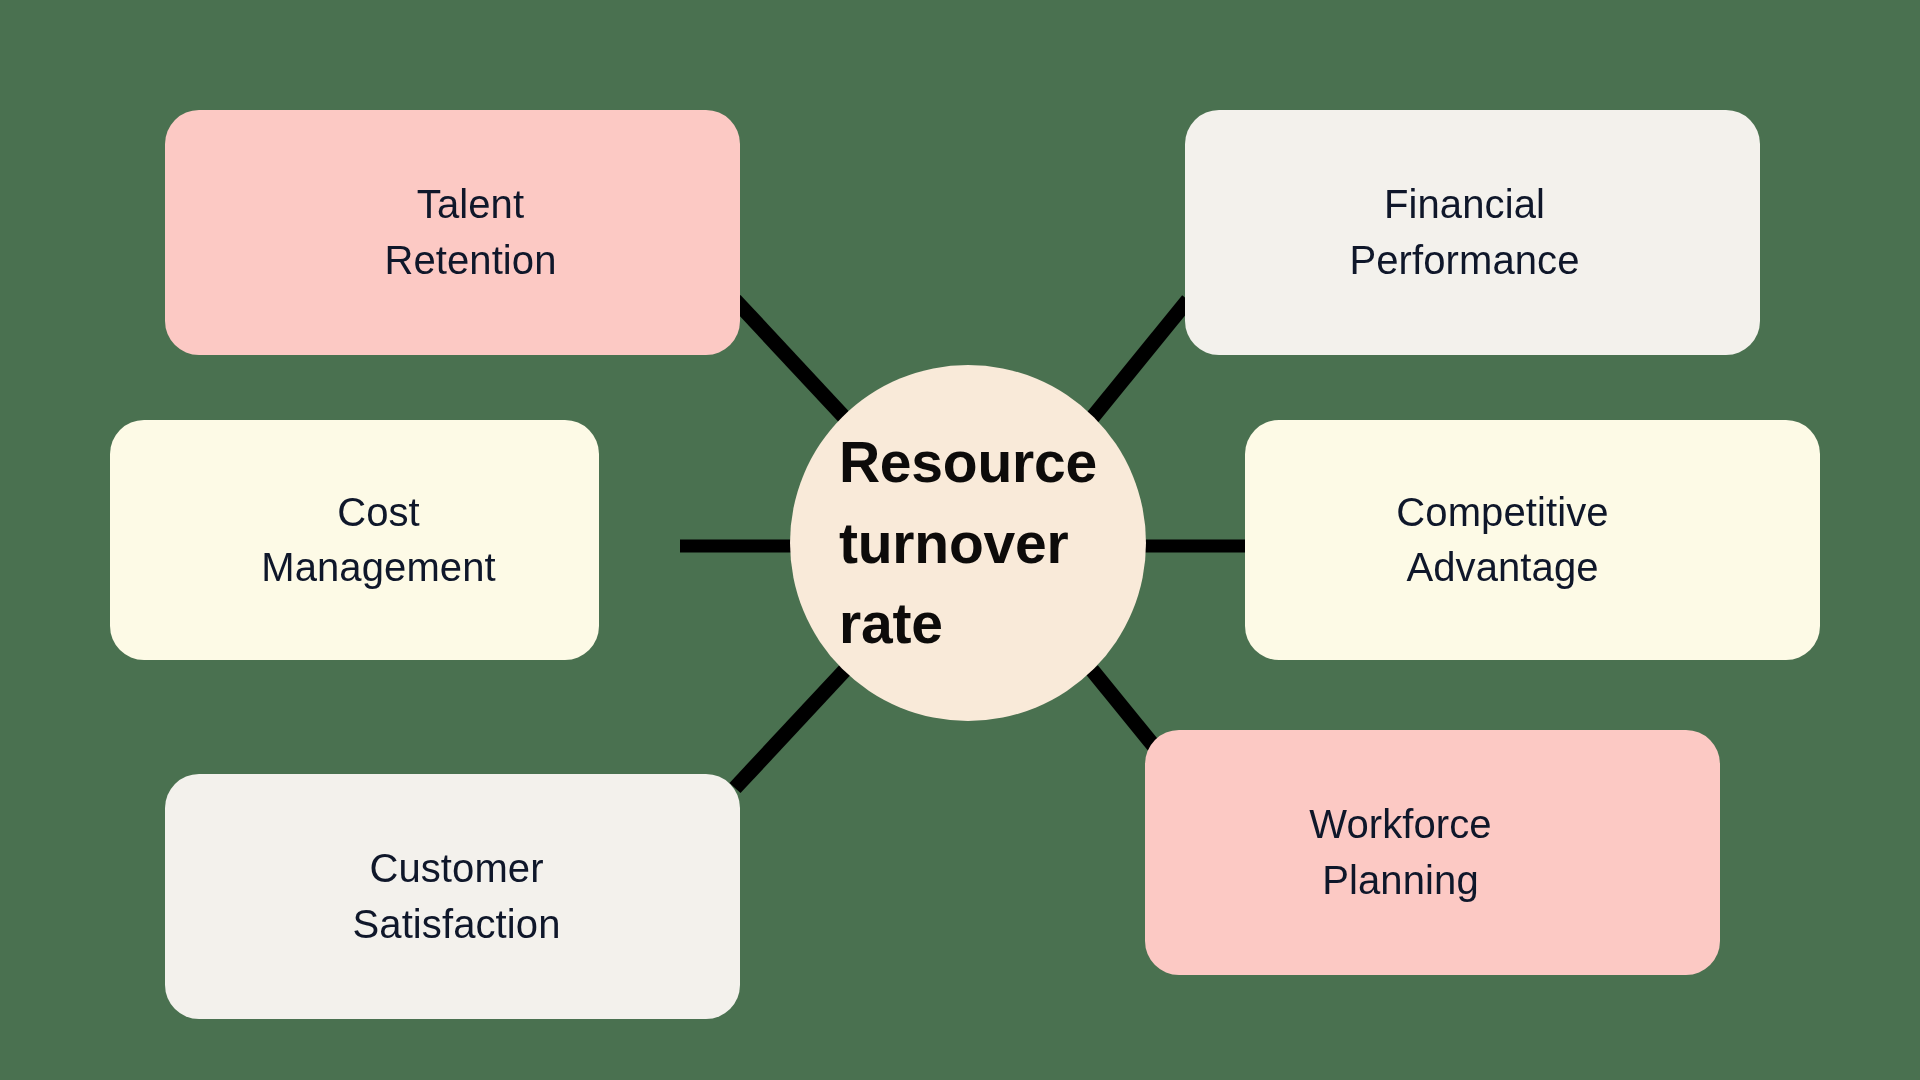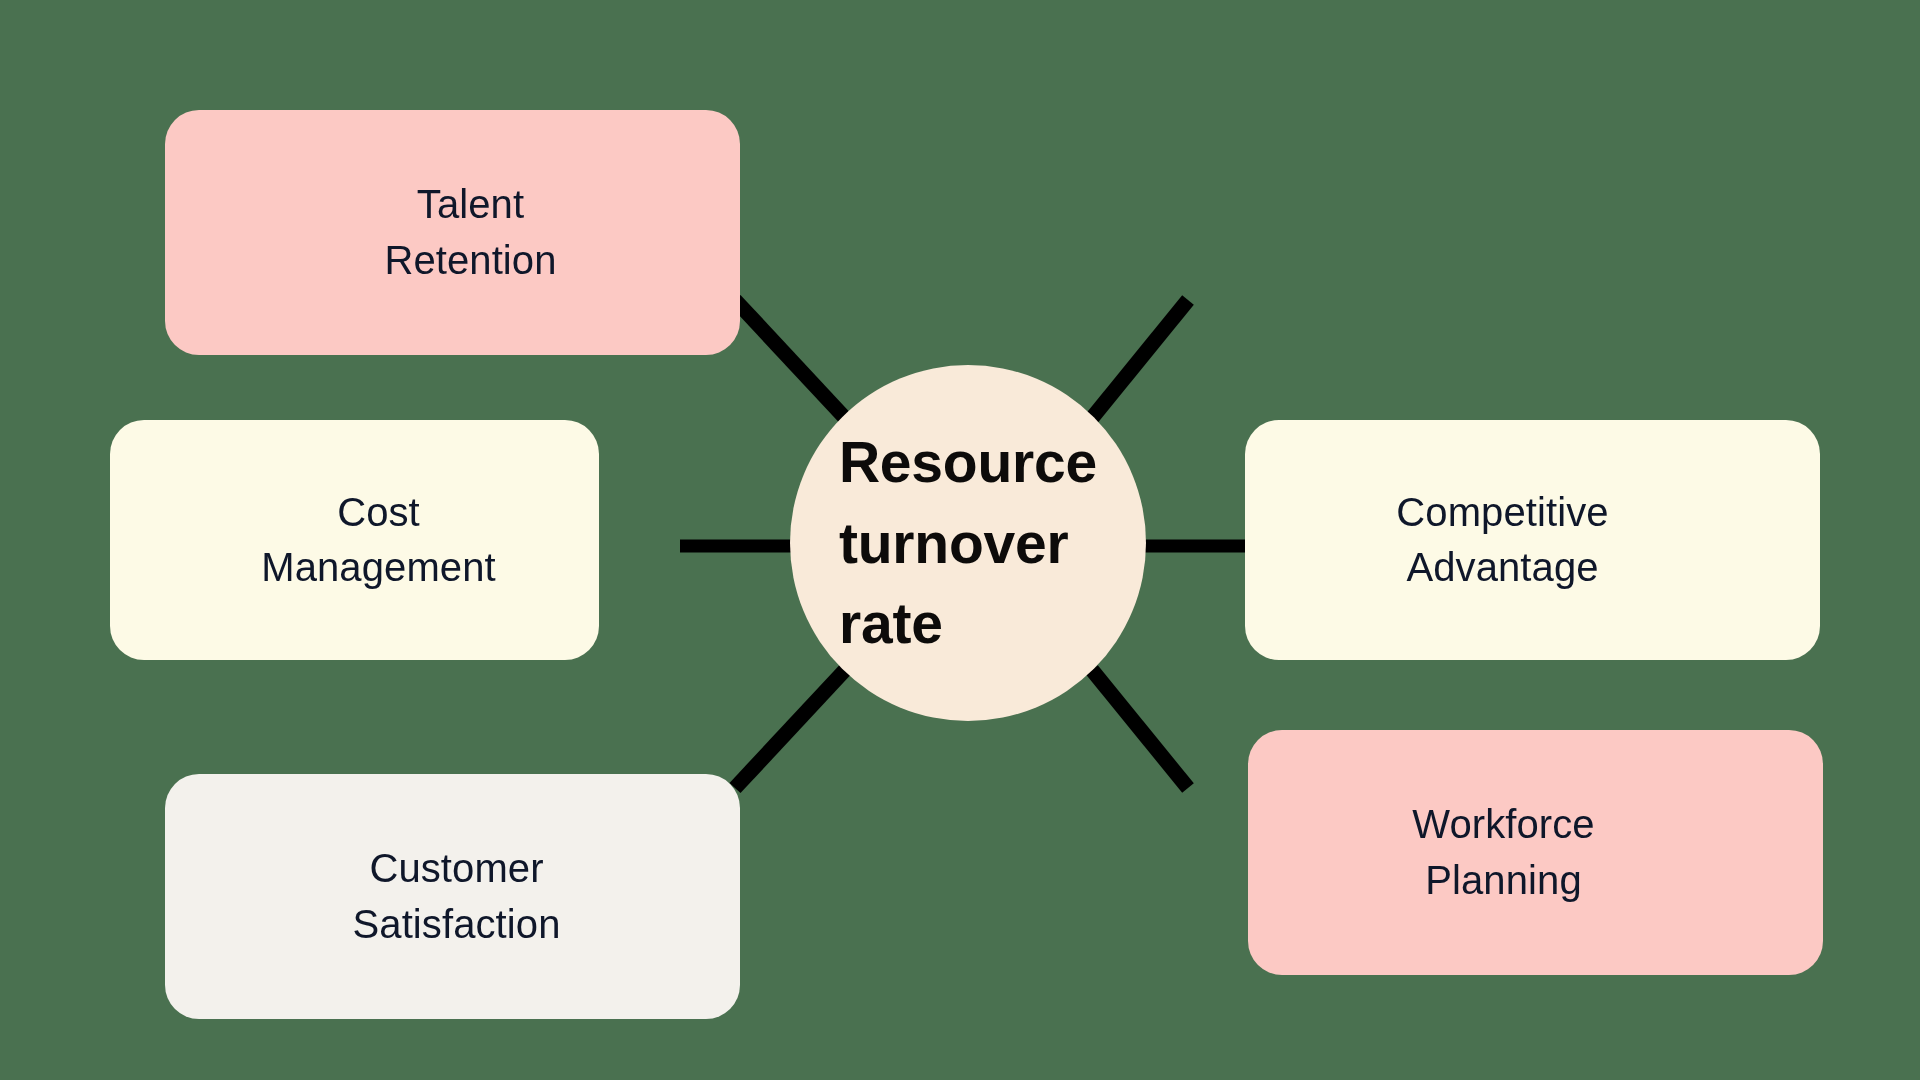--- a/index.html
+++ b/index.html
@@ -77,21 +77,21 @@
   #node-financial-performance .node-label { transform: translateX(-8px); }
 
   #node-competitive-advantage {
     left: 1245px; top: 420px;  width: 575px;  height: 240px;
     background: #fdfae6;
     padding-left: 12px;
   }
   #node-competitive-advantage .node-label { transform: translateX(-36px); }
 
   #node-workforce-planning {
-    left: 1248px; top: 730px;  width: 575px;  height: 245px;
+    left: 1145px; top: 730px;  width: 575px;  height: 245px;
     background: #fcc9c4;
   }
   #node-workforce-planning .node-label { transform: translateX(-32px); }
 
   
   #center-hub {
     position: absolute;
     left: 790px;
     top: 365px;
     width: 356px;
@@ -134,20 +134,24 @@
   <div class="node-box" id="node-cost-management" style="background: rgb(253, 250, 230);">
     <span class="node-label">Cost
 Management</span>
   </div>
 
   <div class="node-box" id="node-customer-satisfaction" style="background: rgb(243, 241, 236); margin-top: 44px;">
     <span class="node-label">Customer
 Satisfaction</span>
   </div>
 
+  <div class="node-box" id="node-financial-performance" style="background: rgb(243, 241, 236);">
+    <span class="node-label">Financial
+Performance</span>
+  </div>
 
   <div class="node-box" id="node-competitive-advantage" style="background: rgb(253, 250, 230);">
     <span class="node-label">Competitive
 Advantage</span>
   </div>
 
   <div class="node-box" id="node-workforce-planning" style="background: rgb(252, 201, 196);">
     <span class="node-label">Workforce
 Planning</span>
   </div>

